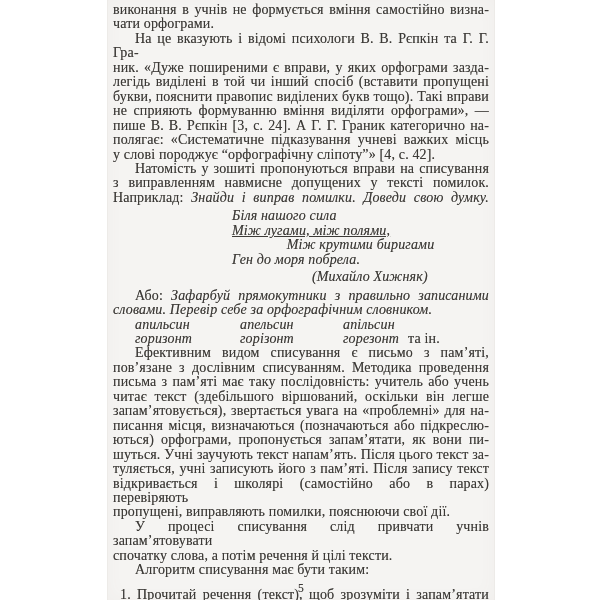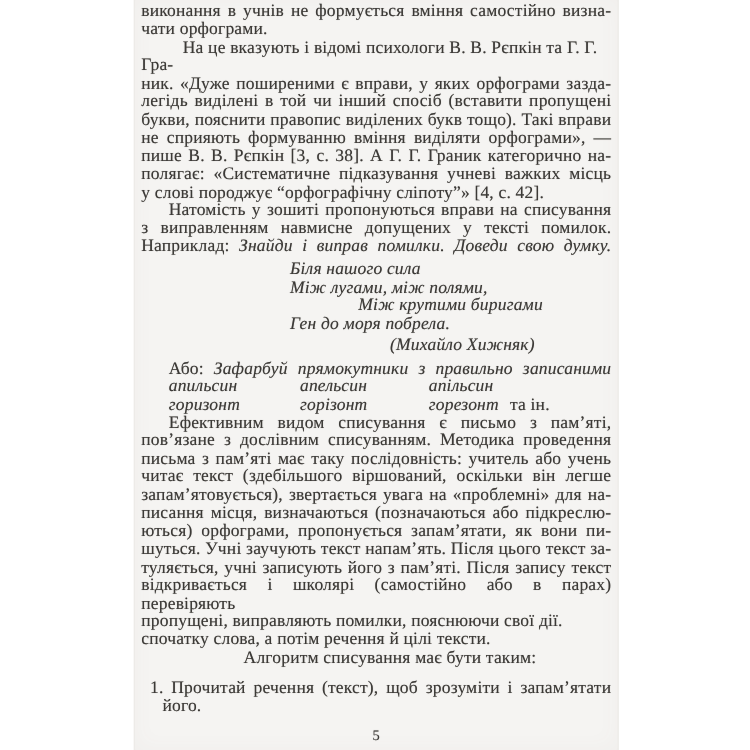--- a/index.html
+++ b/index.html
@@ -35,21 +35,21 @@
     width: 376px;
     font-size: 14px;
     line-height: 14.45px;
     letter-spacing: 0.15px;
     color: #3c3a37;
     text-shadow: 0 0 0.6px rgba(70,65,60,0.55);
   }
   .line { min-height: 14.45px; }
   .jl { text-align: justify; text-align-last: justify; }
   .ll { text-align: left; }
-  .ind { text-indent: 22px; text-align: center; }
+  .ind { text-indent: 22px; }
   .it { font-style: italic; }
   .col { display: inline-block; }
   .page-number {
     position: absolute;
     left: 113px;
     top: 582px;
     width: 376px;
     text-align: center;
     font-size: 11.6px;
     color: #3c3a37;
@@ -62,44 +62,46 @@
 <div class="canvas">
   <div class="scan"></div>
   <div class="text-block">
       <div class="line jl"><span>виконання в учнів не формується вміння самостійно визна-</span></div>
       <div class="line ll"><span>чати орфограми.</span></div>
       <div class="line jl ind"><span>На це вказують і відомі психологи В. В. Рєпкін та Г. Г. Гра-</span></div>
       <div class="line jl"><span>ник. «Дуже поширеними є вправи, у яких орфограми зазда-</span></div>
       <div class="line jl"><span>легідь виділені в той чи інший спосіб (вставити пропущені</span></div>
       <div class="line jl"><span>букви, пояснити правопис виділених букв тощо). Такі вправи</span></div>
       <div class="line jl"><span>не сприяють формуванню вміння виділяти орфограми», —</span></div>
-      <div class="line jl"><span>пише В. В. Рєпкін [3, с. 38]. А Г. Г. Граник категорично на-</span></div>
+      <div class="line jl"><span>пише В. В. Рєпкін [3, с. 24]. А Г. Г. Граник категорично на-</span></div>
       <div class="line jl"><span>полягає: «Систематичне підказування учневі важких місць</span></div>
       <div class="line ll"><span>у слові породжує “орфографічну сліпоту”» [4, с. 42].</span></div>
       <div class="line jl ind"><span>Натомість у зошиті пропонуються вправи на списування</span></div>
       <div class="line jl"><span>з виправленням навмисне допущених у тексті помилок.</span></div>
       <div class="line jl"><span>Наприклад: </span><span class="it">Знайди і виправ помилки. Доведи свою думку.</span></div>
       <div class="line ll" style="padding-left: 119px; margin-top: 4px;"><span class="it">Біля нашого сила</span></div>
-      <div class="line ll" style="padding-left: 119px;"><span class="it">Між лугами, між полями,</span></div>
+      <div class="line ll" style="padding-left: 119px; text-decoration: underline;"><span class="it">Між лугами, між полями,</span></div>
       <div class="line ll" style="padding-left: 119px; text-align: center;"><span class="it">Між крутими биригами</span></div>
       <div class="line ll" style="padding-left: 119px;"><span class="it">Ген до моря побрела.</span></div>
       <div class="line ll" style="padding-left: 199px; margin-top: 3px;"><span class="it">(Михайло Хижняк)</span></div>
       <div class="line jl ind" style="margin-top: 4px;"><span>Або: </span><span class="it">Зафарбуй прямокутники з правильно записаними</span></div>
+      <div class="line ll"><span class="it">словами. Перевір себе за орфографічним словником.</span></div>
       <div class="line ll" style="padding-left: 22px;"><span class="it col" style="width: 105px;">апильсин</span><span class="it col" style="width: 103px;">апельсин</span><span class="it">апільсин</span></div>
       <div class="line ll" style="padding-left: 22px;"><span class="it col" style="width: 105px;">горизонт</span><span class="it col" style="width: 103px;">горізонт</span><span class="it col" style="width: 65px;">горезонт</span><span>та ін.</span></div>
       <div class="line jl ind"><span>Ефективним видом списування є письмо з пам’яті,</span></div>
       <div class="line jl"><span>пов’язане з дослівним списуванням. Методика проведення</span></div>
       <div class="line jl"><span>письма з пам’яті має таку послідовність: учитель або учень</span></div>
       <div class="line jl"><span>читає текст (здебільшого віршований, оскільки він легше</span></div>
       <div class="line jl"><span>запам’ятовується), звертається увага на «проблемні» для на-</span></div>
       <div class="line jl"><span>писання місця, визначаються (позначаються або підкреслю-</span></div>
       <div class="line jl"><span>ються) орфограми, пропонується запам’ятати, як вони пи-</span></div>
       <div class="line jl"><span>шуться. Учні заучують текст напам’ять. Після цього текст за-</span></div>
       <div class="line jl"><span>туляється, учні записують його з пам’яті. Після запису текст</span></div>
       <div class="line jl"><span>відкривається і школярі (самостійно або в парах) перевіряють</span></div>
       <div class="line ll"><span>пропущені, виправляють помилки, пояснюючи свої дії.</span></div>
+      <div class="line jl ind"><span>У процесі списування слід привчати учнів запам’ятовувати</span></div>
       <div class="line ll"><span>спочатку слова, а потім речення й цілі тексти.</span></div>
       <div class="line ll ind"><span>Алгоритм списування має бути таким:</span></div>
       <div class="line jl" style="padding-left: 7px; margin-top: 10px;"><span>1. Прочитай речення (текст), щоб зрозуміти і запам’ятати</span></div>
       <div class="line ll" style="padding-left: 17px;"><span>його.</span></div>
     </div>
   <div class="page-number">5</div>
 </div>
 
 </body></html>

